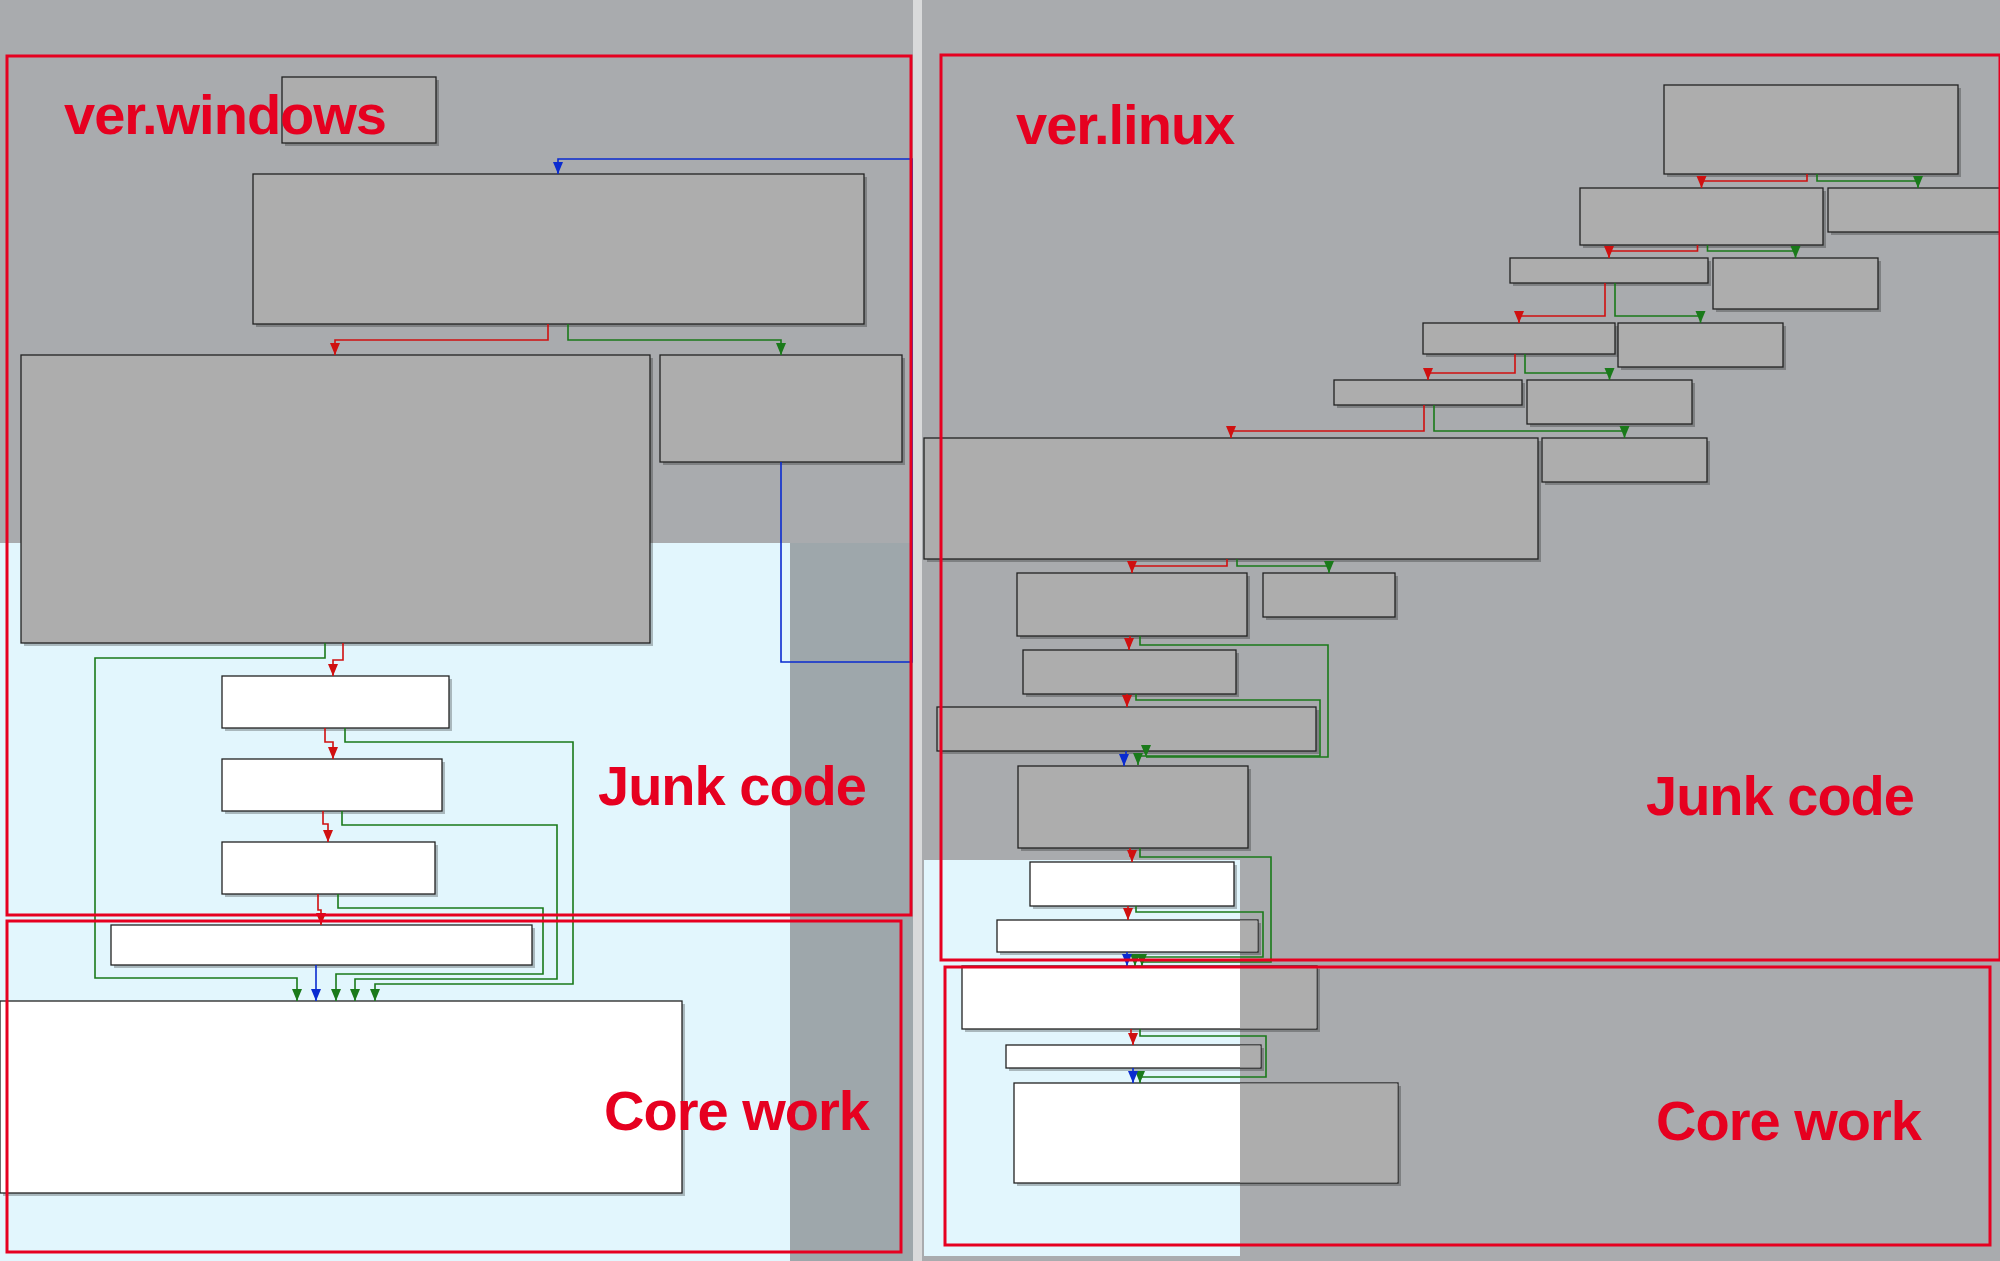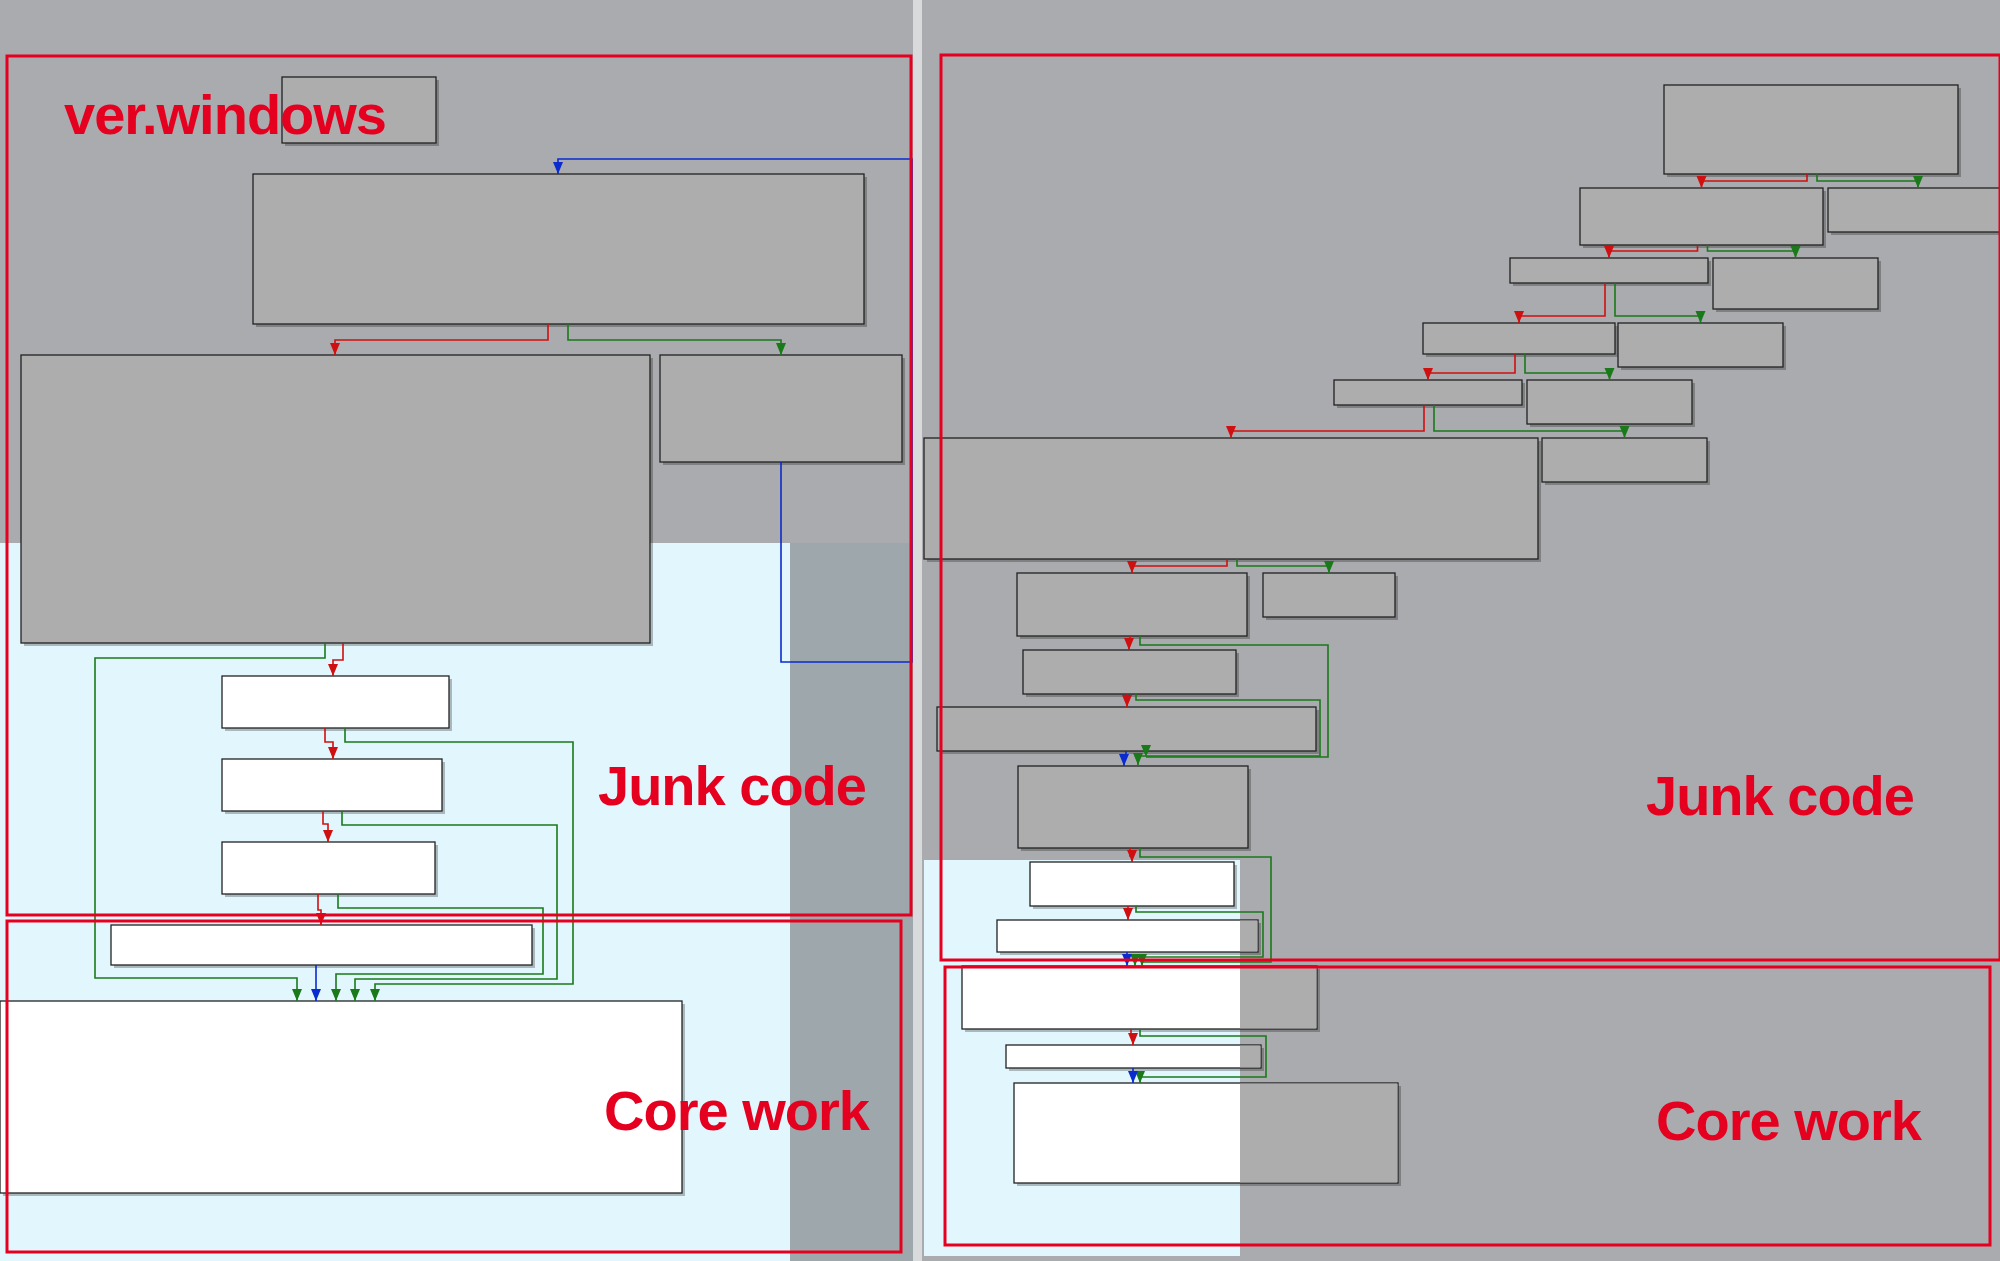--- a/index.html
+++ b/index.html
@@ -216,17 +216,18 @@
       <path d="M1135 1071 L1145 1071 L1140 1083 Z" fill="#1a7a1a"></path>
       <path d="M1133 1068 L1133 1083" fill="none" stroke="#0a2bd0" stroke-width="1.6"></path>
       <path d="M1128 1071 L1138 1071 L1133 1083 Z" fill="#0a2bd0"></path>
       <rect x="7" y="56" width="904" height="859" fill="none" stroke="#e60020" stroke-width="3"></rect>
       <rect x="7" y="921" width="894" height="331" fill="none" stroke="#e60020" stroke-width="3"></rect>
       <rect x="941" y="55" width="1059" height="905" fill="none" stroke="#e60020" stroke-width="3"></rect>
       <rect x="945" y="967" width="1045" height="278" fill="none" stroke="#e60020" stroke-width="3"></rect>
     </svg>
 
   <div class="label" style="left:64px;top:82px;font-size:56px;">ver.windows</div>
+  <div class="label" style="left:1016px;top:92px;font-size:56px;">ver.linux</div>
   <div class="label" style="left:598px;top:753px;font-size:56px;">Junk code</div>
   <div class="label" style="left:604px;top:1078px;font-size:56px;">Core work</div>
   <div class="label" style="left:1646px;top:763px;font-size:56px;">Junk code</div>
   <div class="label" style="left:1656px;top:1088px;font-size:56px;">Core work</div>
 </div>
 
 </body></html>

